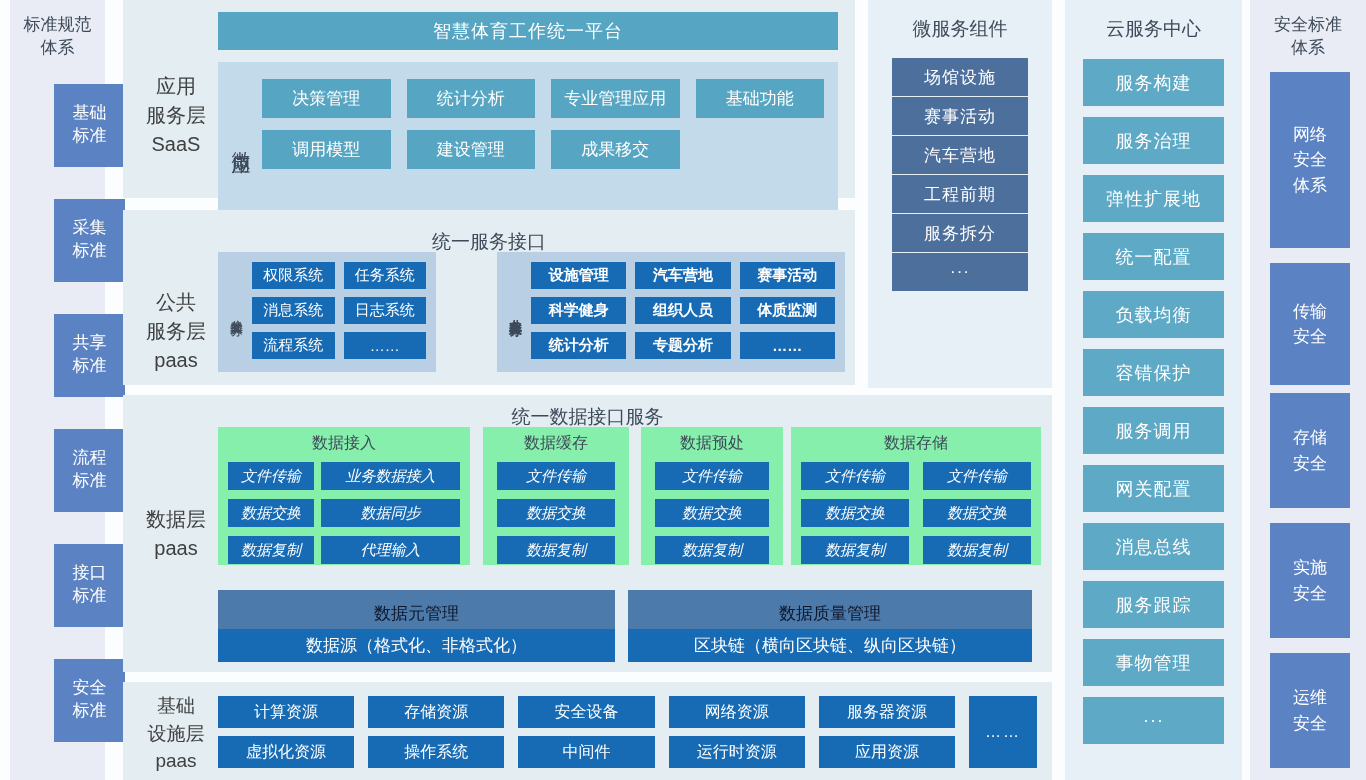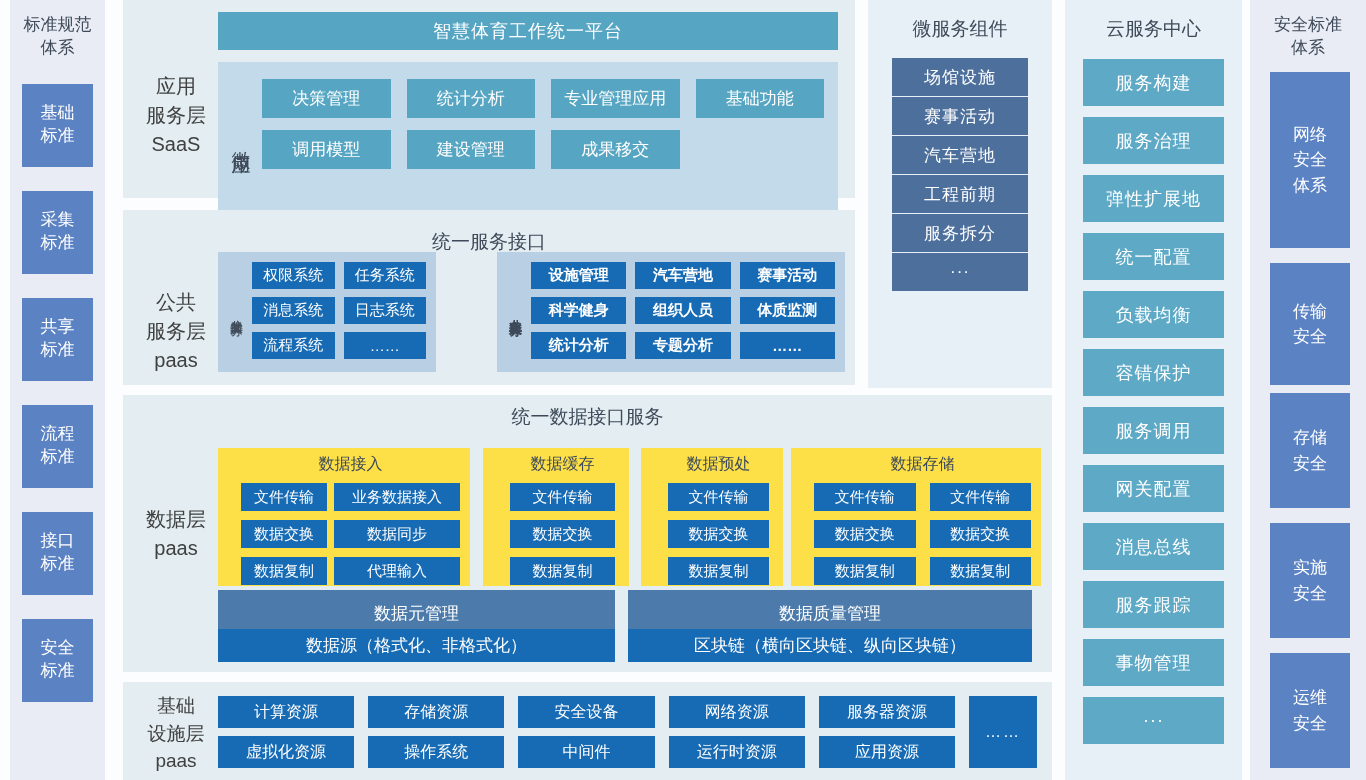--- a/index.html
+++ b/index.html
@@ -4,21 +4,21 @@
 <style>
   html,body{margin:0;padding:0;background:#fcfdfe;}
   *{box-sizing:border-box;font-family:"Liberation Sans","DejaVu Sans",sans-serif;}
   #stage{position:relative;width:1366px;height:780px;background:#fcfdfe;overflow:hidden;}
 
   
   .side-col{position:absolute;top:0;height:780px;background:#e9ecf4;}
   #left-col{left:10px;width:95px;}
   #right-col{left:1250px;width:116px;}
   .side-title{width:78px;margin:14px auto 0;text-align:center;font-size:17px;line-height:1.35;color:#3e4a59;}
-  .side-stack{display:flex;flex-direction:column;align-items:center;gap:24px;margin-top:24px;}
+  .side-stack{display:flex;flex-direction:column;align-items:flex-start;gap:32px;margin-top:24px;margin-left:44px;}
   .side-box{width:71px;height:83px;background:#5b82c3;color:#fff;display:flex;align-items:center;justify-content:center;font-size:17px;line-height:1.35;text-align:center;}
   .wrap2{display:inline-block;width:2.35em;}
   
   #right-col .sec-box{position:absolute;left:20px;width:80px;background:#5b82c3;color:#fff;display:flex;align-items:center;justify-content:center;font-size:17px;line-height:1.5;text-align:center;}
   .sec-0{top:72px;height:176px;}
   .sec-1{top:263px;height:122px;}
   .sec-2{top:393px;height:115px;}
   .sec-3{top:523px;height:115px;}
   .sec-4{top:653px;height:115px;}
 
@@ -48,32 +48,32 @@
   #pub-group-b{left:374px;width:348px;font-weight:bold;}
   .group-vlabel{position:absolute;left:9px;top:50%;transform:translateY(-50%);font-size:13px;letter-spacing:1px;}
   .pub-grid{display:grid;gap:8px 9px;margin:10px 10px 0 34px;}
   #pub-group-a .pub-grid{grid-template-columns:1fr 1fr;}
   #pub-group-b .pub-grid{grid-template-columns:1fr 1fr 1fr;}
   .dbtn{background:#176bb4;color:#fff;display:flex;align-items:center;justify-content:center;font-size:15px;white-space:nowrap;}
   .pub-grid .dbtn{height:27px;}
 
   
   .data-title{padding-top:9px;}
-  .dgroup{position:absolute;top:53px;height:138px;background:#fde047;padding-left:13px;}
+  .dgroup{position:absolute;top:32px;height:138px;background:#86efac;}
   #dg-0{left:95px;width:252px;}
   #dg-1{left:360px;width:146px;}
   #dg-2{left:518px;width:142px;}
   #dg-3{left:668px;width:250px;}
   .dgroup-title{text-align:center;color:#3e4a59;font-size:16px;padding-top:6px;}
-  .dgrid{display:grid;gap:9px 7px;margin:8px 10px 0 10px;}
+  .dgrid{display:grid;gap:9px 7px;margin:8px 10px 0 10px;font-style:italic;}
   #dg-0 .dgrid{grid-template-columns:86px 1fr;}
   #dg-1 .dgrid,#dg-2 .dgrid{grid-template-columns:1fr;margin-left:14px;margin-right:14px;}
   #dg-3 .dgrid{grid-template-columns:1fr 1fr;gap:9px 14px;}
   .dgrid .dbtn{height:28px;font-size:15px;}
-  .mbar{position:absolute;height:46px;background:#4c7bab;color:#ffffff;font-size:17px;display:flex;align-items:center;justify-content:center;}
+  .mbar{position:absolute;height:46px;background:#4c7bab;color:#0f172a;font-size:17px;display:flex;align-items:center;justify-content:center;}
   #mbar-0{left:95px;top:195px;width:397px;}
   #mbar-1{left:505px;top:195px;width:404px;}
   .sbar{position:absolute;height:33px;background:#176bb4;color:#fff;font-size:17px;display:flex;align-items:center;justify-content:center;}
   #sbar-0{left:95px;top:234px;width:397px;}
   #sbar-1{left:505px;top:234px;width:404px;font-family:Liberation Mono, monospace;}
 
   
   .infra-grid{display:grid;grid-template-columns:repeat(5,1fr) 68px;grid-template-rows:32px 32px;gap:8px 14px;margin:14px 15px 0 95px;}
   .infra-grid .dbtn{font-size:16px;}
   .infra-more{grid-column:6;grid-row:1/3;letter-spacing:2px;}

